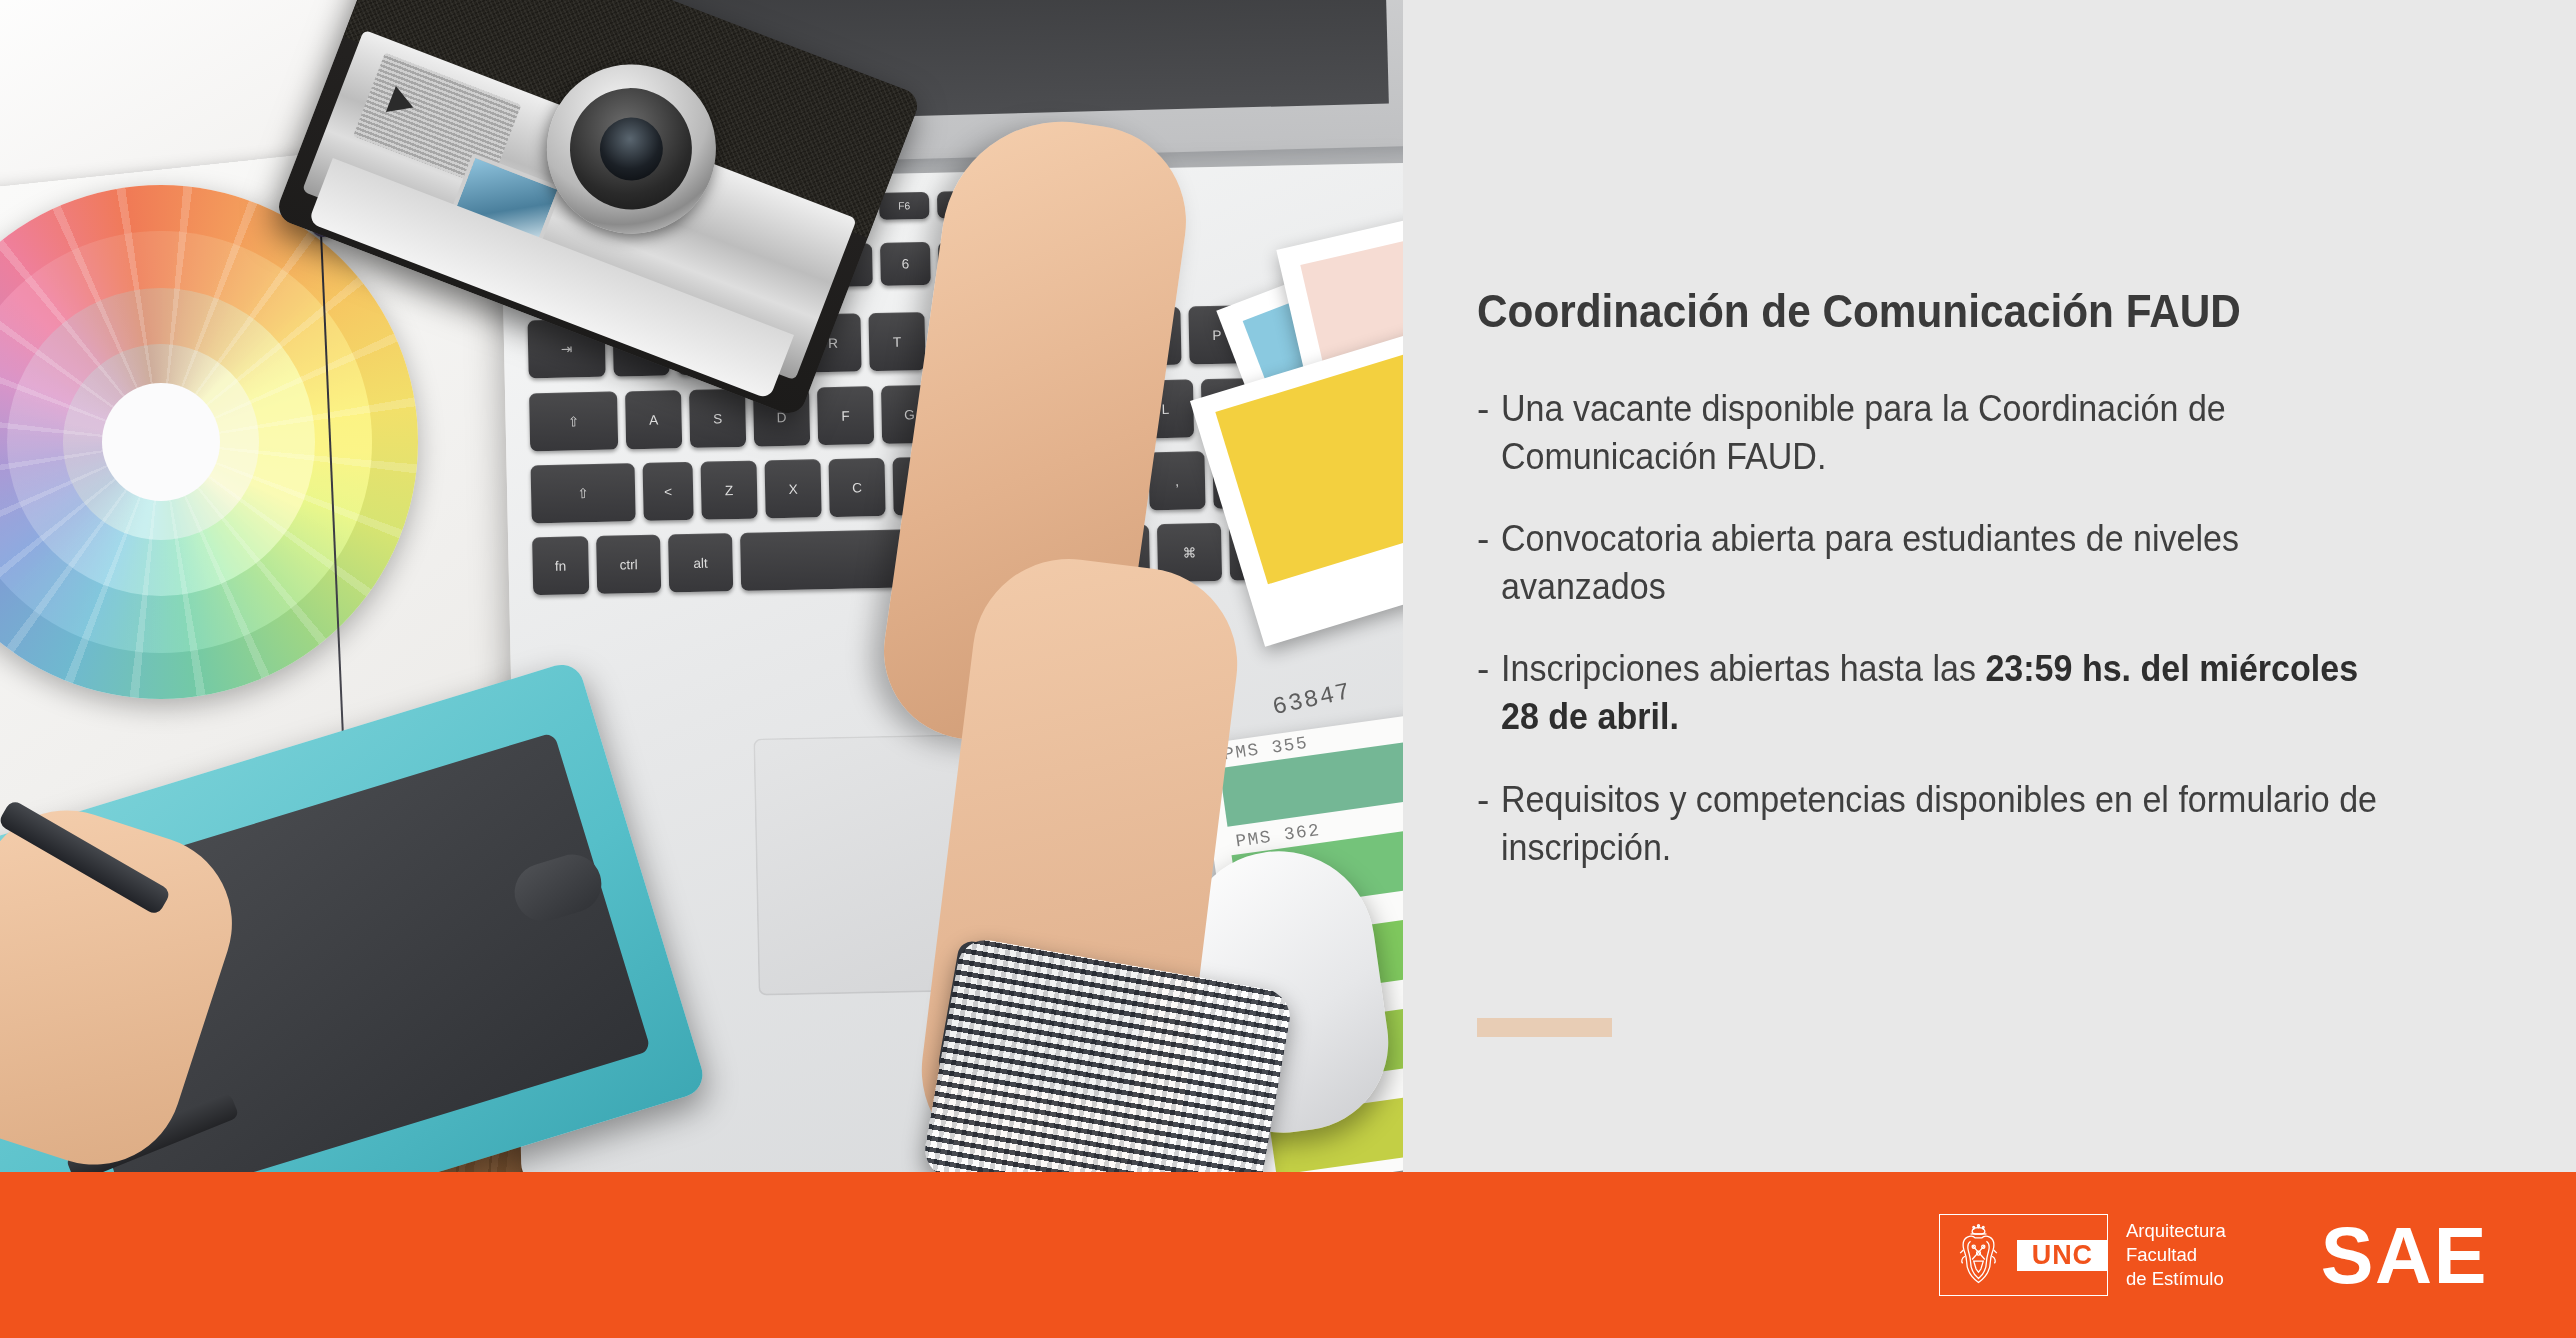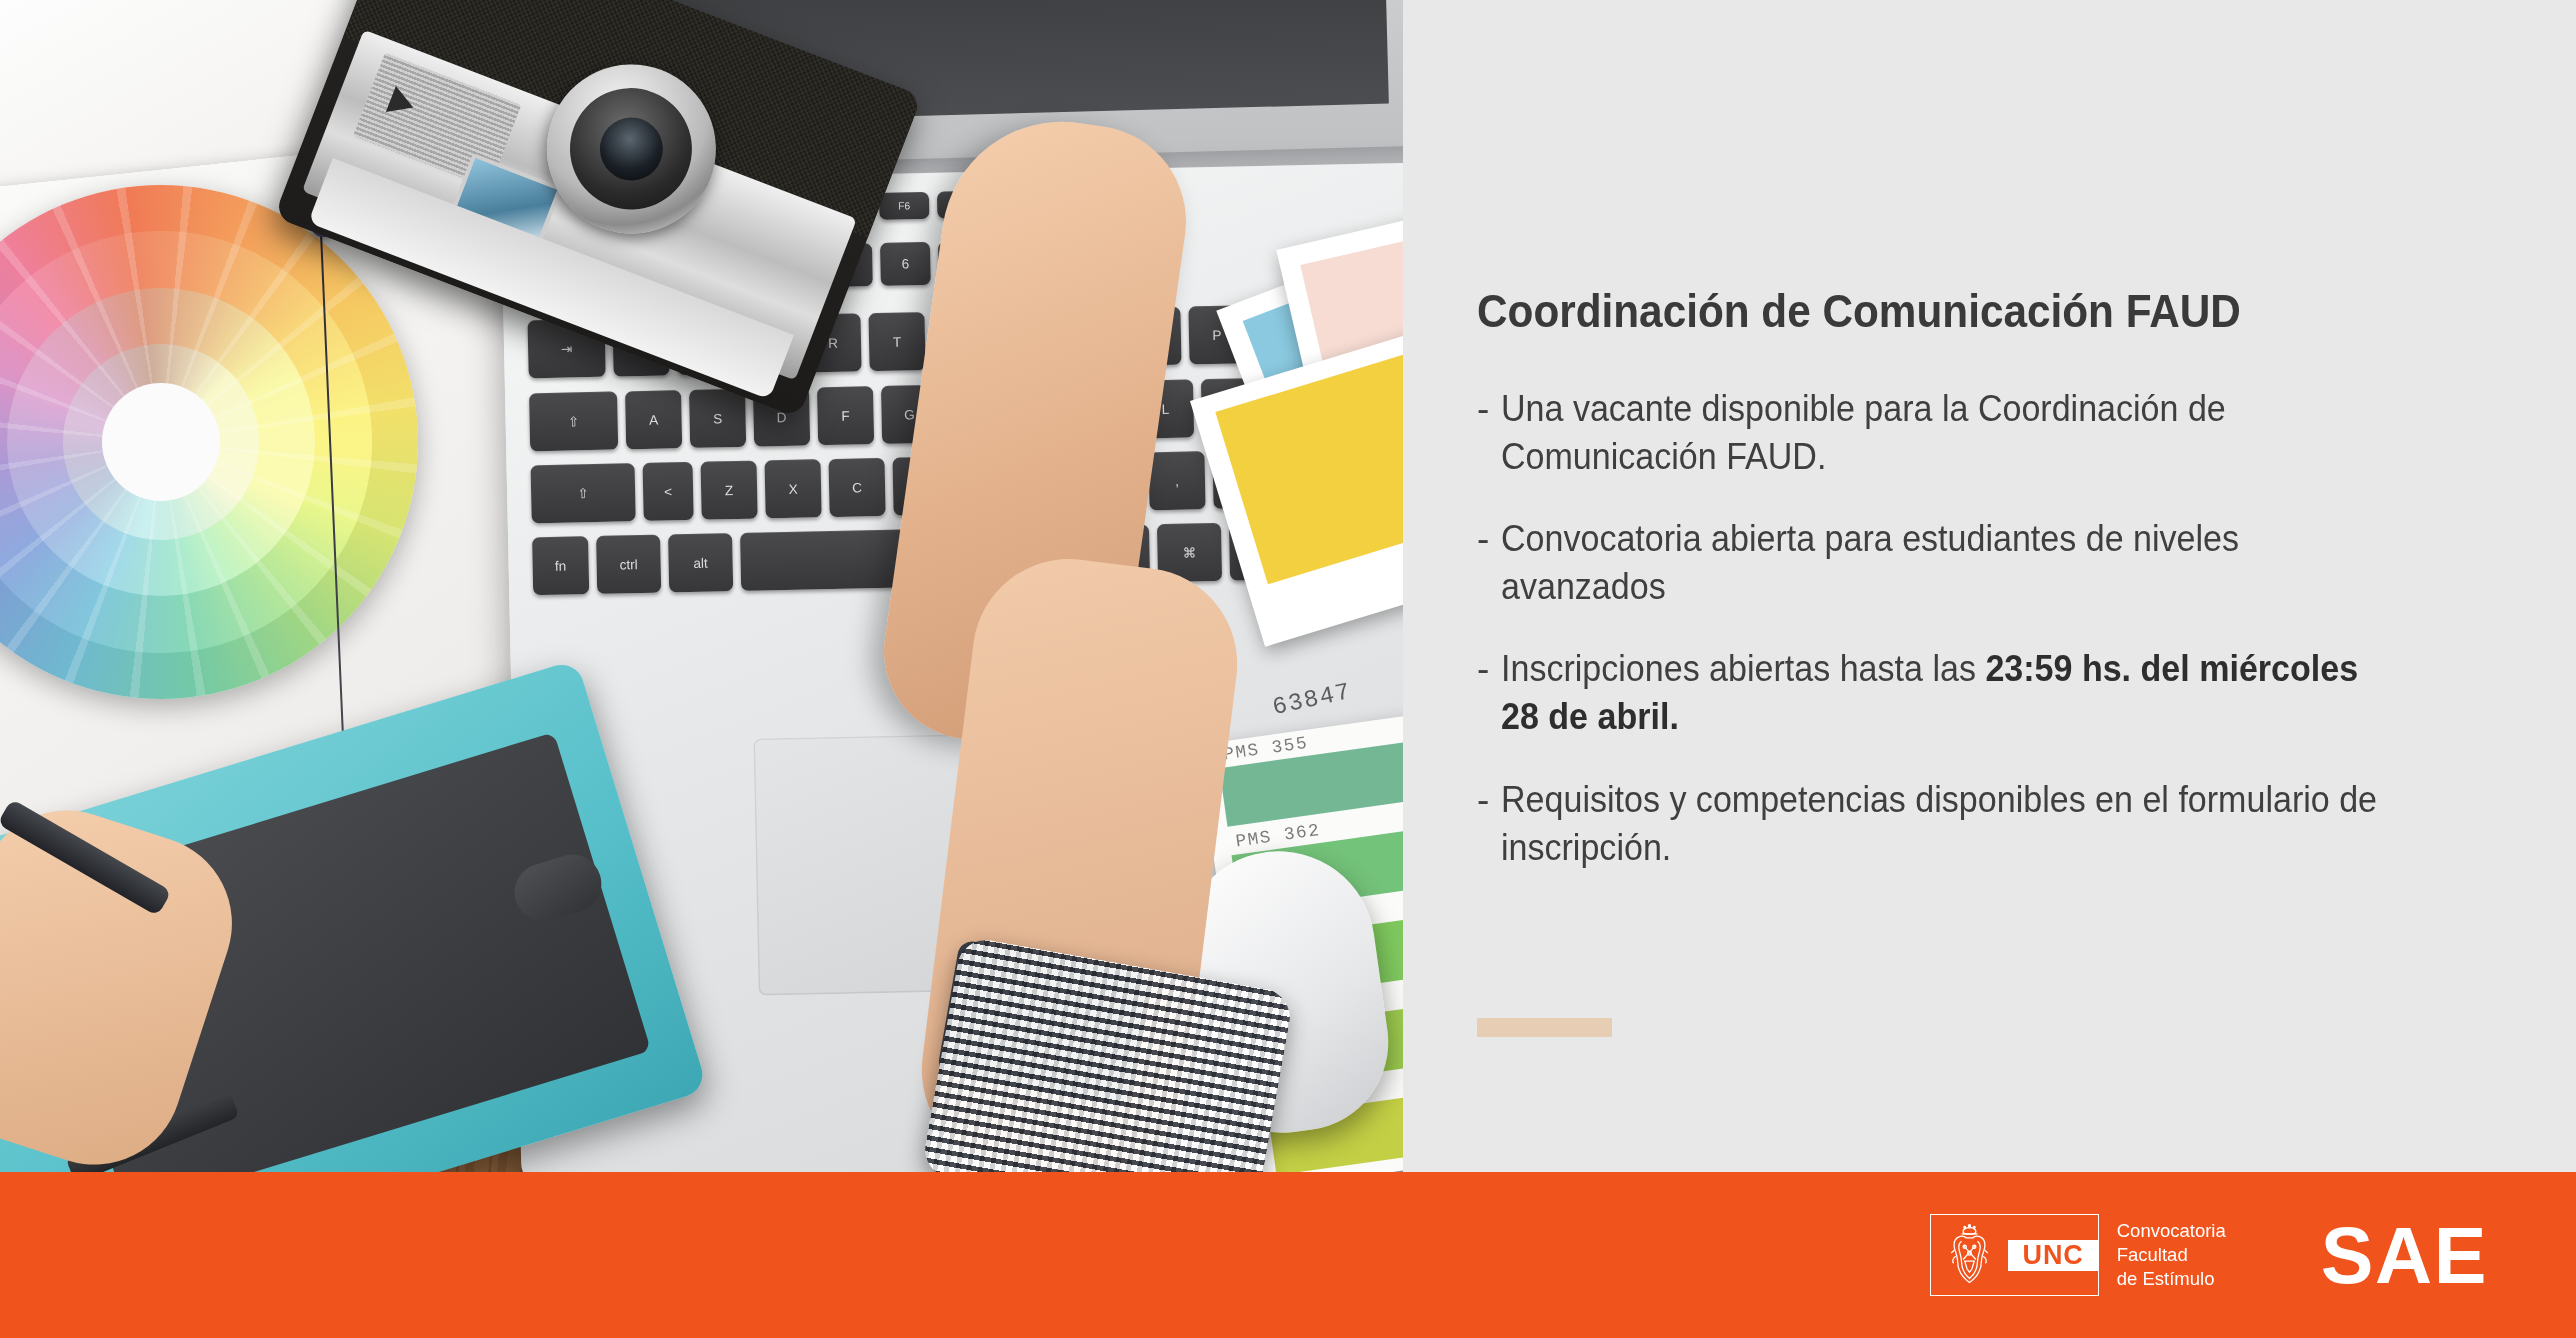--- a/index.html
+++ b/index.html
@@ -495,21 +495,21 @@
                 <path d="M46 32 L50 36"></path>
               <path d="M10 40 C6 42 5 46 7 49"></path>
                 <path d="M44 40 C48 42 49 46 47 49"></path>
             </svg>
           </div>
           <div class="unc-right">
             <span>UNC</span>
           </div>
         </div>
         <div class="unc-words">
-          <div>Convocatoria</div>
+          <div>Arquitectura</div>
           <div>Facultad</div>
           <div>de Estímulo</div>
         </div>
       </div>
 
 
       <div class="sae">SAE</div>
     </div>
   </div>
 

